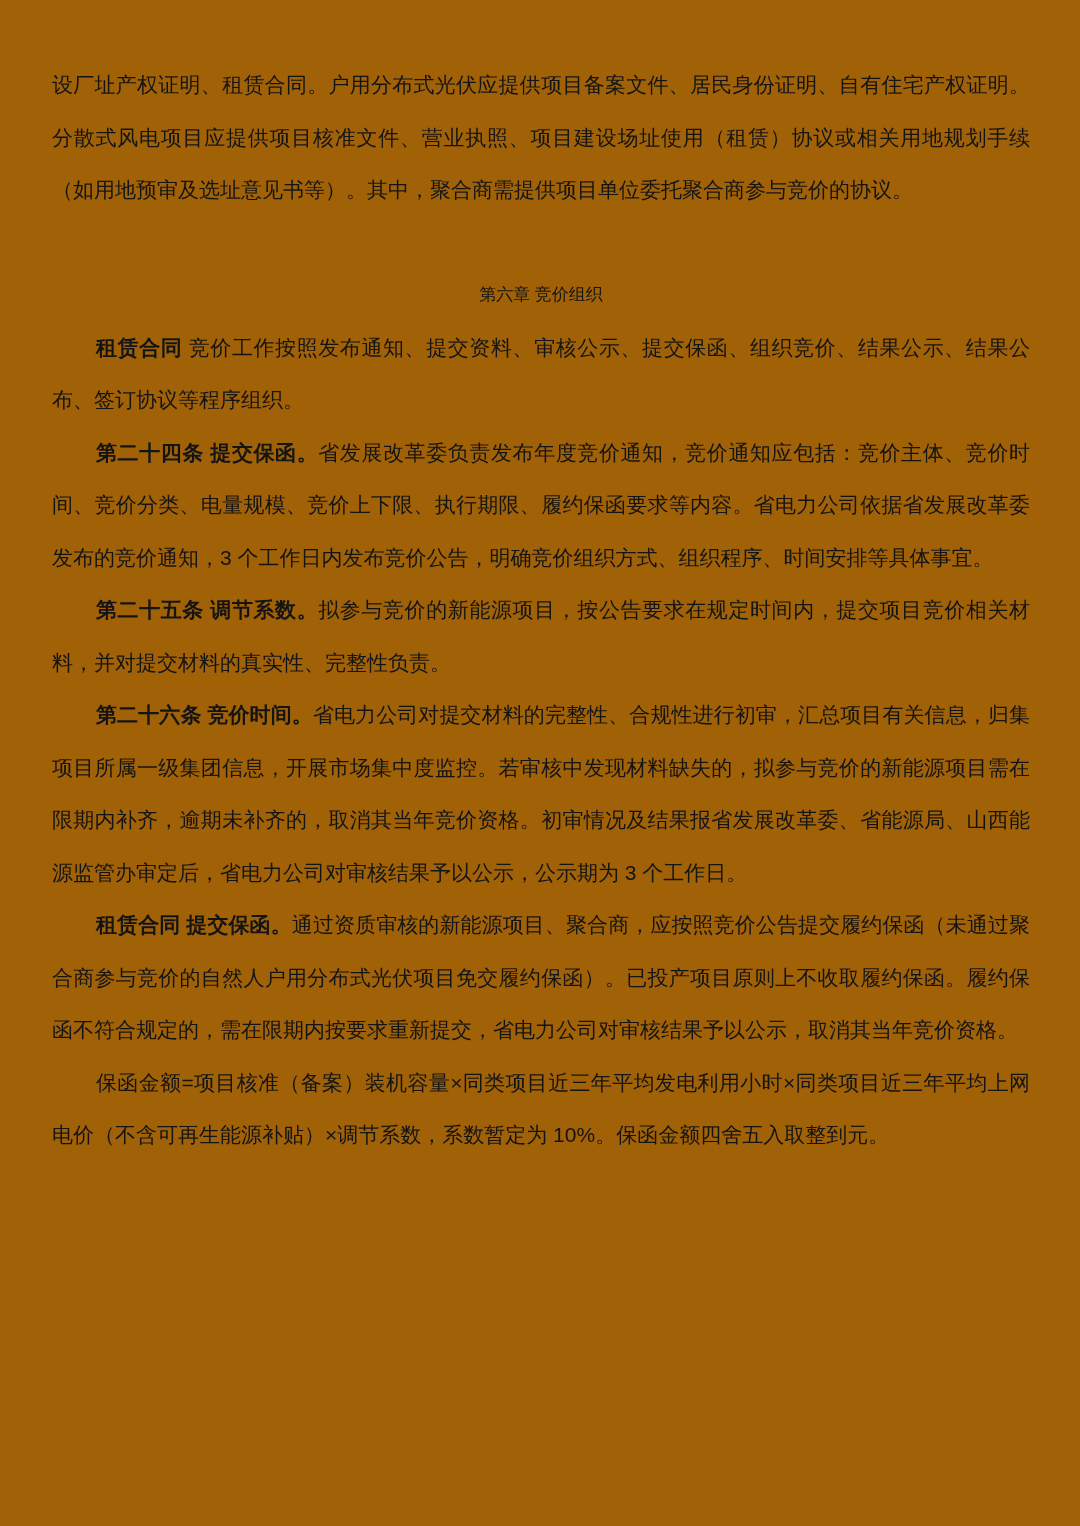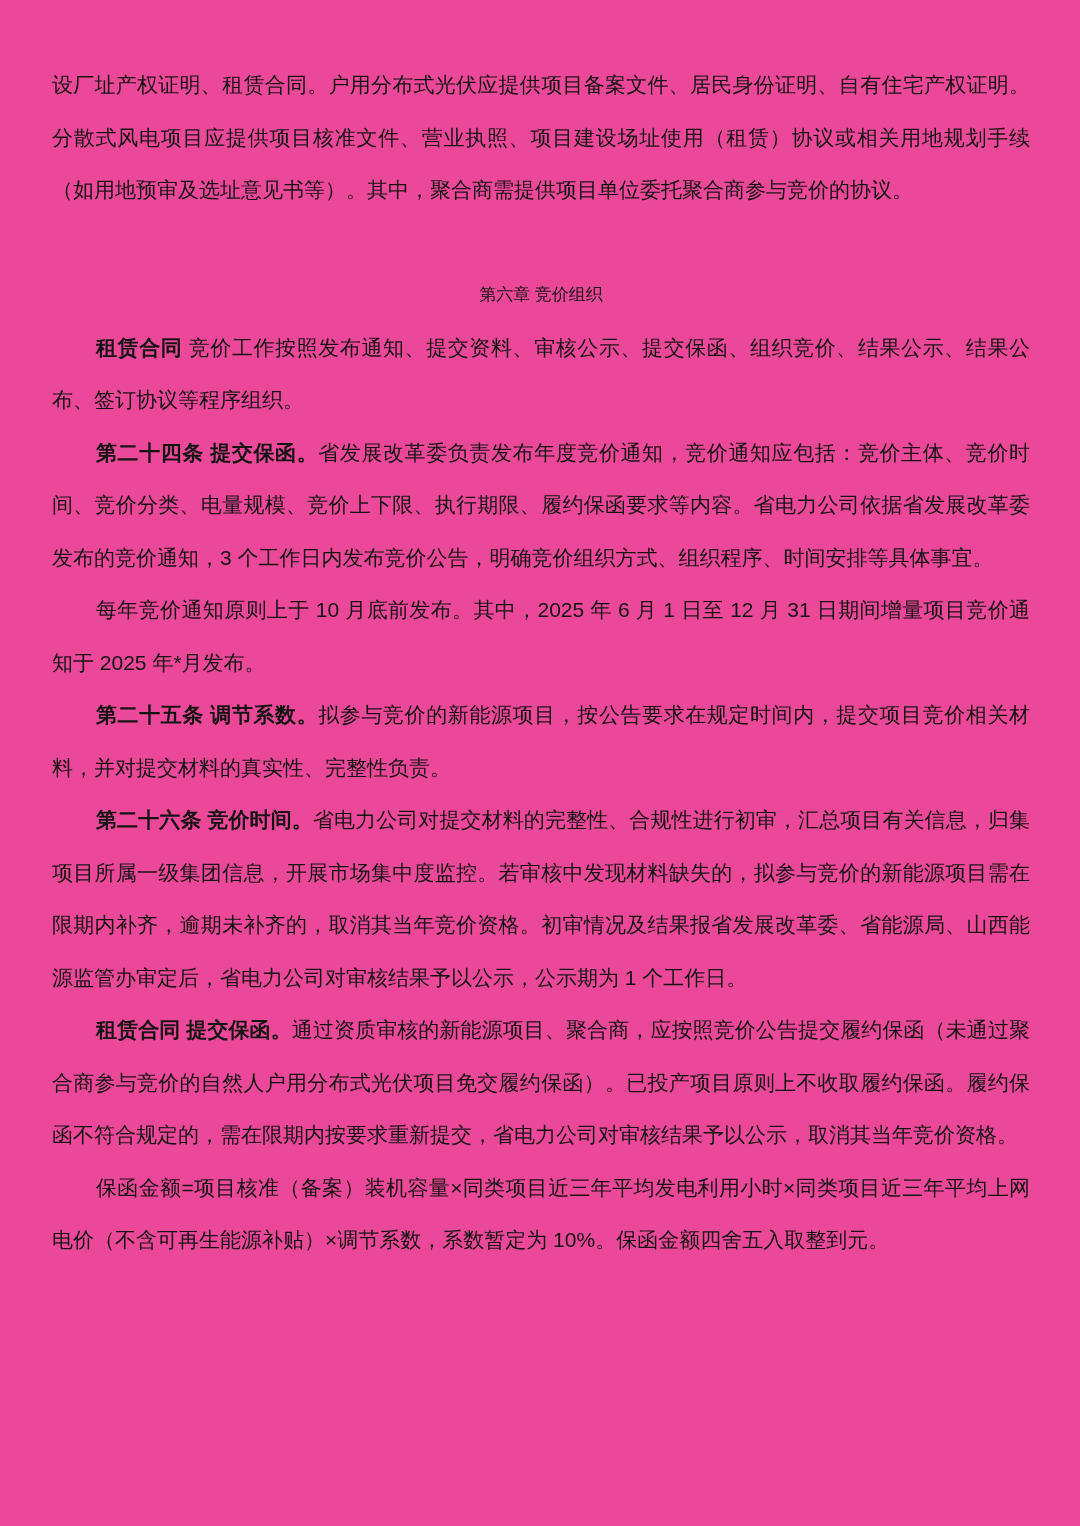--- a/index.html
+++ b/index.html
@@ -5,21 +5,21 @@
   html, body {
     margin: 0;
     padding: 0;
     background: #ffffff;
   }
   .page {
     position: relative;
     width: 1080px;
     height: 1526px;
     margin: 0 auto;
-    background: #ec4899;
+    background: #a16207;
     box-sizing: border-box;
     padding: 59px 50px 0 52px;
     font-family: "Liberation Sans", "DejaVu Sans", sans-serif;
     font-size: 21px;
     line-height: 52.5px;
     color: #141414;
     overflow: hidden;
   }
   .para {
     margin: 0;
@@ -47,24 +47,23 @@
 <div class="page">
 
   <p class="para"><span>设厂址产权证明、租赁合同。户用分布式光伏应提供项目备案文件、居民身份证明、自有住宅产权证明。分散式风电项目应提供项目核准文件、营业执照、项目建设场址使用（租赁）协议或相关用地规划手续（如用地预审及选址意见书等）。其中，聚合商需提供项目单位委托聚合商参与竞价的协议。</span></p>
 
   <h2 class="chapter-heading">第六章 竞价组织</h2>
 
   <p class="para indent"><b class="lead">租赁合同 </b><span>竞价工作按照发布通知、提交资料、审核公示、提交保函、组织竞价、结果公示、结果公布、签订协议等程序组织。</span></p>
 
   <p class="para indent"><b class="lead">第二十四条 提交保函。</b><span>省发展改革委负责发布年度竞价通知，竞价通知应包括：竞价主体、竞价时间、竞价分类、电量规模、竞价上下限、执行期限、履约保函要求等内容。省电力公司依据省发展改革委发布的竞价通知，3 个工作日内发布竞价公告，明确竞价组织方式、组织程序、时间安排等具体事宜。</span></p>
 
-  <p class="para indent"><span>每年竞价通知原则上于 10 月底前发布。其中，2025 年 6 月 1 日至 12 月 31 日期间增量项目竞价通知于 2025 年*月发布。</span></p>
 
   <p class="para indent"><b class="lead">第二十五条 调节系数。</b><span>拟参与竞价的新能源项目，按公告要求在规定时间内，提交项目竞价相关材料，并对提交材料的真实性、完整性负责。</span></p>
 
-  <p class="para indent"><b class="lead">第二十六条 竞价时间。</b><span>省电力公司对提交材料的完整性、合规性进行初审，汇总项目有关信息，归集项目所属一级集团信息，开展市场集中度监控。若审核中发现材料缺失的，拟参与竞价的新能源项目需在限期内补齐，逾期未补齐的，取消其当年竞价资格。初审情况及结果报省发展改革委、省能源局、山西能源监管办审定后，省电力公司对审核结果予以公示，公示期为 1 个工作日。</span></p>
+  <p class="para indent"><b class="lead">第二十六条 竞价时间。</b><span>省电力公司对提交材料的完整性、合规性进行初审，汇总项目有关信息，归集项目所属一级集团信息，开展市场集中度监控。若审核中发现材料缺失的，拟参与竞价的新能源项目需在限期内补齐，逾期未补齐的，取消其当年竞价资格。初审情况及结果报省发展改革委、省能源局、山西能源监管办审定后，省电力公司对审核结果予以公示，公示期为 3 个工作日。</span></p>
 
   <p class="para indent"><b class="lead">租赁合同 提交保函。</b><span>通过资质审核的新能源项目、聚合商，应按照竞价公告提交履约保函（未通过聚合商参与竞价的自然人户用分布式光伏项目免交履约保函）。已投产项目原则上不收取履约保函。履约保函不符合规定的，需在限期内按要求重新提交，省电力公司对审核结果予以公示，取消其当年竞价资格。</span></p>
 
   <p class="para indent"><span>保函金额=项目核准（备案）装机容量×同类项目近三年平均发电利用小时×同类项目近三年平均上网电价（不含可再生能源补贴）×调节系数，系数暂定为 10%。保函金额四舍五入取整到元。</span></p>
 
 
 </div>
 
 </body></html>

